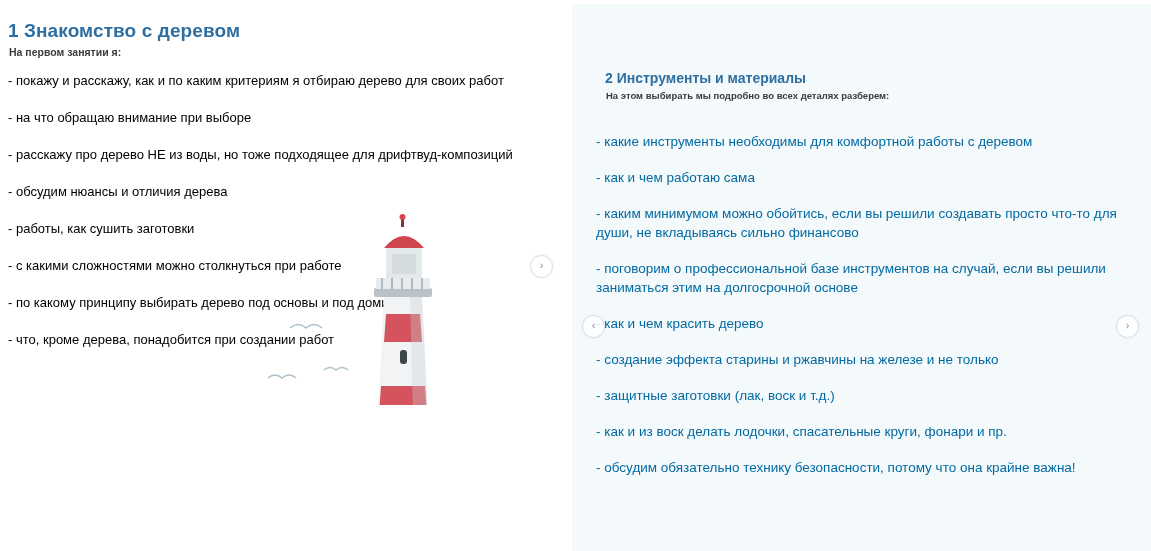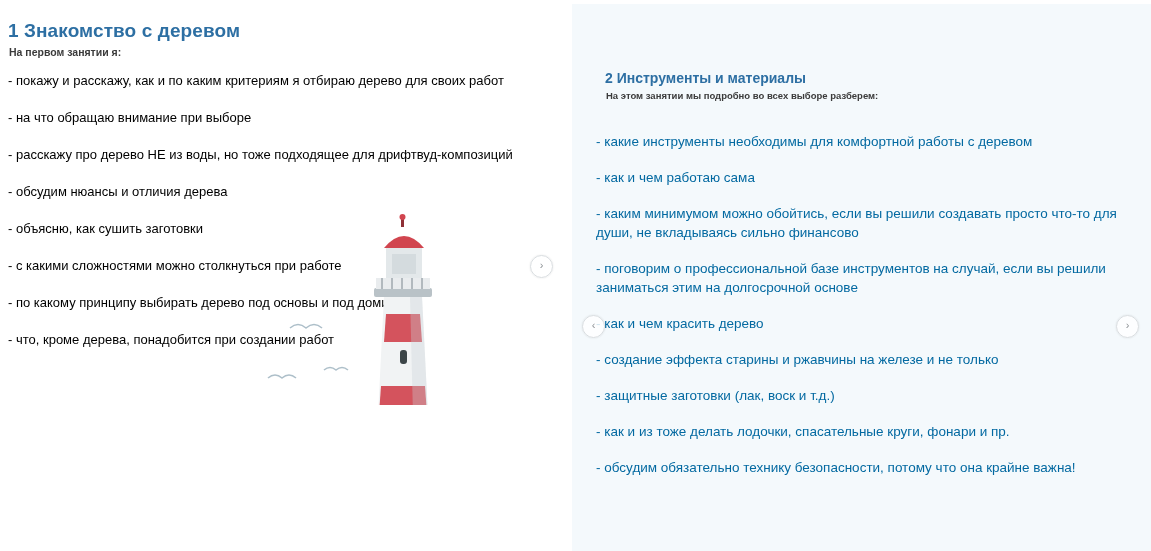--- a/index.html
+++ b/index.html
@@ -140,21 +140,21 @@
   <div class="slide-left">
 
     <div class="heading">1 Знакомство с деревом</div>
     <div class="subheading">На первом занятии я:</div>
 
     <div class="left-list">
       <div class="bullet">- покажу и расскажу, как и по каким критериям я отбираю дерево для своих работ</div>
       <div class="bullet">- на что обращаю внимание при выборе</div>
       <div class="bullet">- расскажу про дерево НЕ из воды, но тоже подходящее для дрифтвуд-композиций</div>
       <div class="bullet">- обсудим нюансы и отличия дерева</div>
-      <div class="bullet">- объясню, как сушить заготовки</div>
+      <div class="bullet">- работы, как сушить заготовки</div>
       <div class="bullet">- с какими сложностями можно столкнуться при работе</div>
       <div class="bullet">- по какому принципу выбирать дерево под основы и под домики</div>
       <div class="bullet">- что, кроме дерева, понадобится при создании работ</div>
     </div>
 
     <svg class="lighthouse" viewBox="0 0 320 341">
       <defs>
         <linearGradient id="rockg" x1="0" y1="0" x2="0" y2="1">
           <stop offset="0%" stop-color="#b6b3a9"></stop>
           <stop offset="60%" stop-color="#8f8d85"></stop>
@@ -209,31 +209,31 @@
       <path d="M0 300 q40 -8 86 2" stroke="#b7cedd" stroke-width="3" fill="none" opacity="0.7"></path>
       <path d="M220 296 q50 -8 100 3" stroke="#b7cedd" stroke-width="3" fill="none" opacity="0.6"></path>
     </svg>
 
     <div class="arrow arrow-left-next">›</div>
   </div>
 
   <div class="slide-right">
 
     <div class="heading">2 Инструменты и материалы</div>
-    <div class="subheading">На этом занятии мы подробно во всех выборе разберем:</div>
+    <div class="subheading">На этом выбирать мы подробно во всех деталях разберем:</div>
 
     <div class="right-list">
       <div class="bullet">- какие инструменты необходимы для комфортной работы с деревом</div>
       <div class="bullet">- как и чем работаю сама</div>
       <div class="bullet">- каким минимумом можно обойтись, если вы решили создавать просто что-то для души, не вкладываясь сильно финансово</div>
       <div class="bullet">- поговорим о профессиональной базе инструментов на случай, если вы решили заниматься этим на долгосрочной основе</div>
       <div class="bullet">- как и чем красить дерево</div>
       <div class="bullet">- создание эффекта старины и ржавчины на железе и не только</div>
       <div class="bullet">- защитные заготовки (лак, воск и т.д.)</div>
-      <div class="bullet">- как и из тоже делать лодочки, спасательные круги, фонари и пр.</div>
+      <div class="bullet">- как и из воск делать лодочки, спасательные круги, фонари и пр.</div>
       <div class="bullet">- обсудим обязательно технику безопасности, потому что она крайне важна!</div>
     </div>
 
     <div class="arrow arrow-right-prev">‹</div>
     <div class="arrow arrow-right-next">›</div>
   </div>
 
 </div>
 
 </body></html>

